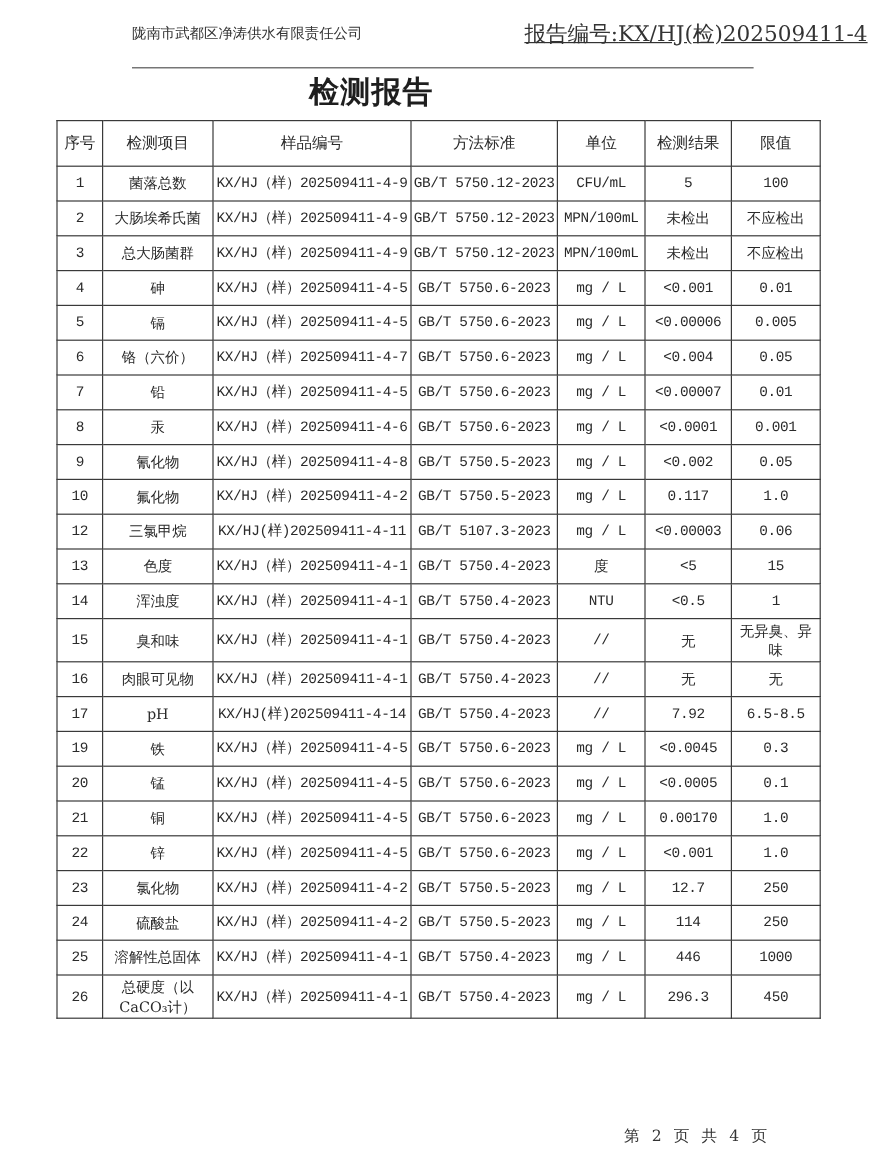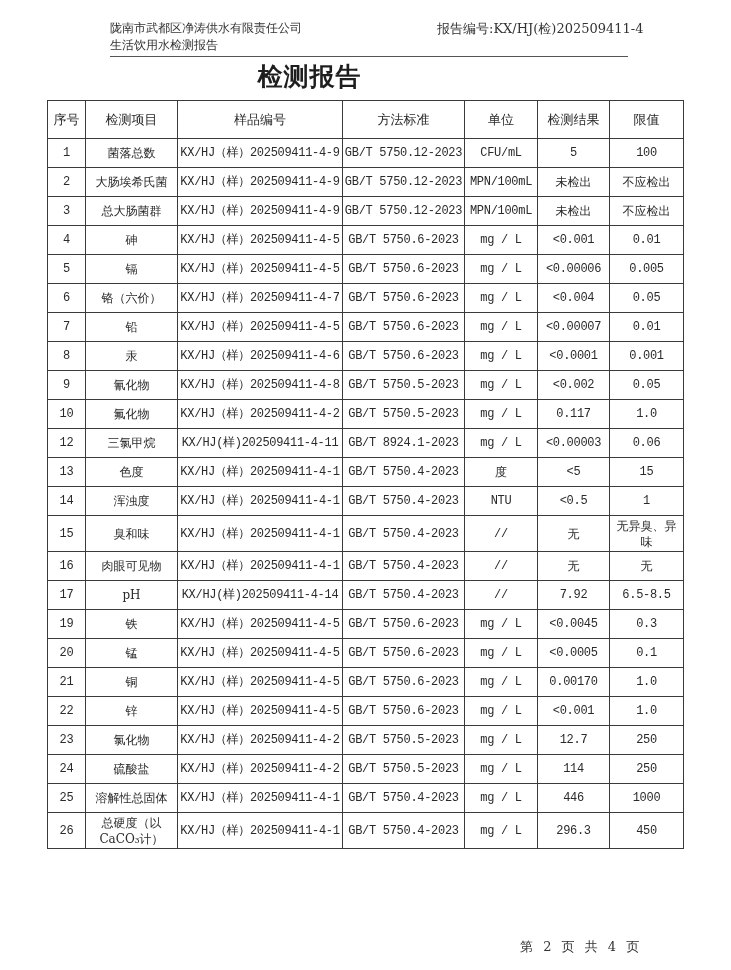--- a/index.html
+++ b/index.html
@@ -7,21 +7,21 @@
     width: 731px; height: 970px; position: relative; overflow: hidden;
     font-family: "DejaVu Serif", "Liberation Serif", serif;
     color: #2a2a2a;
   }
   .hdr-left {
     position: absolute; left: 110px; top: 20px;
     font-size: 12px; line-height: 17px; color: #333;
   }
   .hdr-right {
     position: absolute; left: 437px; top: 20px;
-    font-size: 13px; line-height: 17px; color: #333;
+    font-size: 18px; line-height: 17px; color: #333; text-decoration: underline;
   }
   .hdr-rule {
     position: absolute; left: 110px; top: 56px; width: 518px; height: 0;
     border-top: 1.5px solid #555;
   }
   .title {
     position: absolute; left: 0; width: 619px; top: 60px; text-align: center;
     font-size: 25px; font-weight: bold; letter-spacing: 1px; color: #1e1e1e;
     font-family: "DejaVu Sans", "Liberation Sans", sans-serif;
   }
@@ -45,21 +45,20 @@
   .footer {
     position: absolute; left: 520px; top: 938px;
     font-size: 13px; letter-spacing: 3px; color: #333;
   }
 </style>
 </head>
 <body>
 
 <div class="hdr-left">
   <div>陇南市武都区净涛供水有限责任公司</div>
-  <div>生活饮用水检测报告</div>
 </div>
 <div class="hdr-right"><span>报告编号:</span><span>KX/HJ(检)202509411-4</span></div>
 <div class="hdr-rule"></div>
 
 <div class="title">检测报告</div>
 
 <table class="report">
   <colgroup>
     <col style="width:38px">
     <col style="width:92px">
@@ -168,21 +167,21 @@
         <td class="mono">KX/HJ（样）202509411-4-2</td>
         <td class="mono">GB/T 5750.5-2023</td>
         <td class="mono">mg / L</td>
         <td class="mono">0.117</td>
         <td class="mono">1.0</td>
       </tr>
       <tr>
         <td class="mono">12</td>
         <td>三氯甲烷</td>
         <td class="mono">KX/HJ(样)202509411-4-11</td>
-        <td class="mono">GB/T 8924.1-2023</td>
+        <td class="mono">GB/T 5107.3-2023</td>
         <td class="mono">mg / L</td>
         <td class="mono">&lt;0.00003</td>
         <td class="mono">0.06</td>
       </tr>
       <tr>
         <td class="mono">13</td>
         <td>色度</td>
         <td class="mono">KX/HJ（样）202509411-4-1</td>
         <td class="mono">GB/T 5750.4-2023</td>
         <td class="">度</td>

